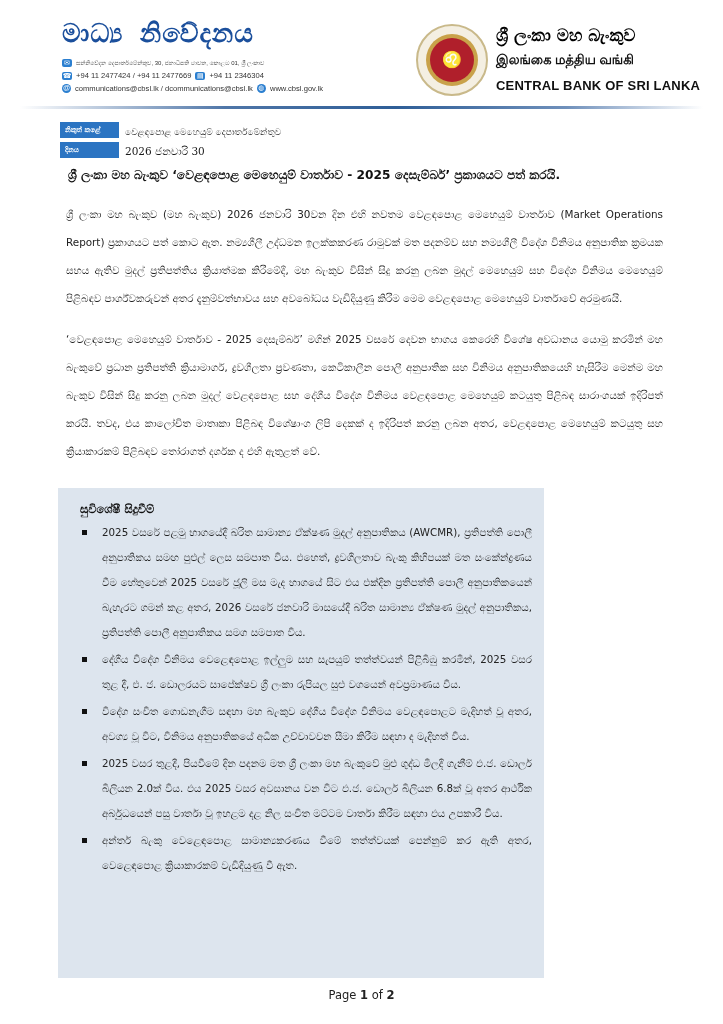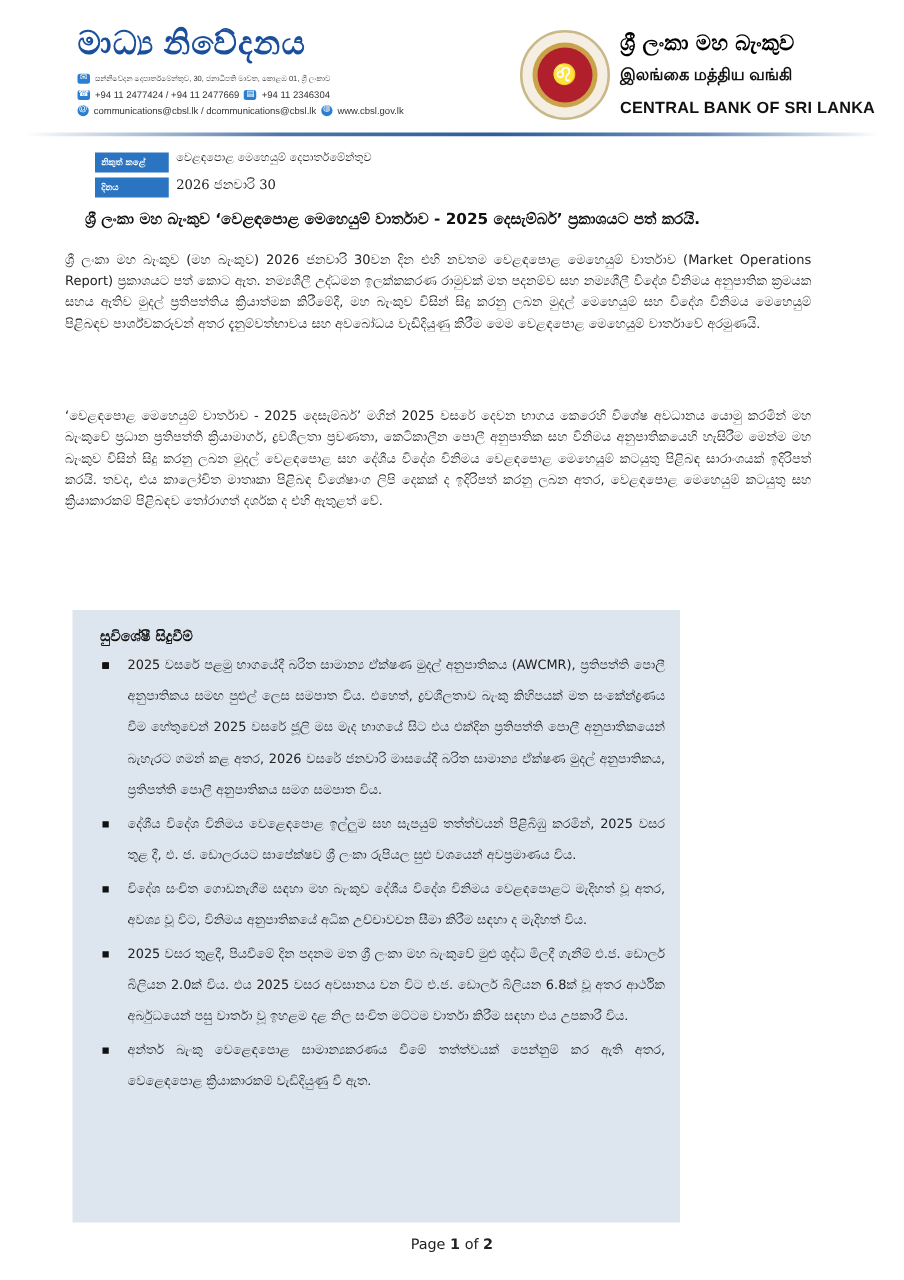--- a/index.html
+++ b/index.html
@@ -2,21 +2,21 @@
 <html><head>
 <meta charset="utf-8">
 <style>
   html, body { margin: 0; padding: 0; }
   body {
     width: 723px; height: 1024px; background: #ffffff; position: relative; overflow: hidden;
     font-family: "DejaVu Serif", "Liberation Serif", serif; color: #1a1a1a;
   }
   .header { position: absolute; left: 0; top: 0; width: 723px; height: 112px; }
   .brand-title {
-    position: absolute; left: 62px; top: 20px; font-family: Liberation Serif, serif;
+    position: absolute; left: 62px; top: 20px; font-family: Liberation Mono, monospace;
     font-size: 26px; font-weight: bold; color: #1b4f9c; letter-spacing: 1px; white-space: nowrap;
   }
   .contact { position: absolute; left: 62px; font-family: "Liberation Sans", sans-serif; font-size: 7.6px; color: #333; white-space: nowrap; display: flex; align-items: center; gap: 4px; }
   .contact.c1 { top: 59px; font-size: 6px; }
   .contact.c2 { top: 71px; }
   .contact.c3 { top: 84px; }
   .ico { display: inline-block; width: 10px; height: 8px; border-radius: 2px; background: #2b7fd0; color: #fff; font-size: 7px; line-height: 8px; text-align: center; }
   .ico.round { border-radius: 50%; width: 9px; height: 9px; }
   .seal {
     position: absolute; left: 416px; top: 24px; width: 72px; height: 72px; border-radius: 50%;
@@ -25,34 +25,34 @@
   .seal .ring { position: absolute; left: 8px; top: 8px; width: 52px; height: 52px; border-radius: 50%; background: #c9a24a; }
   .seal .inner { position: absolute; left: 12px; top: 12px; width: 44px; height: 44px; border-radius: 50%; background: #b01f2b; }
   .seal .lion { position: absolute; left: 24px; top: 26px; font-size: 16px; color: #f2c230; line-height: 16px; }
   .bank-si { position: absolute; left: 496px; top: 25px; font-family: "DejaVu Sans", sans-serif; font-weight: bold; font-size: 17px; color: #000000; white-space: nowrap; }
   .bank-ta { position: absolute; left: 496px; top: 52px; font-family: Liberation Sans, sans-serif; font-weight: bold; font-size: 13px; color: #111; white-space: nowrap; }
   .bank-en { position: absolute; left: 496px; top: 78px; font-family: "Liberation Sans", sans-serif; font-weight: bold; font-size: 13px; color: #111; white-space: nowrap; letter-spacing: 0.2px; }
   .rule {
     position: absolute; left: 20px; top: 106px; width: 683px; height: 3px;
     background: linear-gradient(to right, rgba(120,150,190,0) 0%, #4f76a8 30%, #2e5e97 55%, #6f90bb 80%, rgba(150,170,200,0) 100%);
   }
-  .meta-row { position: absolute; left: 76px; height: 16px; display: flex; align-items: flex-start; }
+  .meta-row { position: absolute; left: 60px; height: 16px; display: flex; align-items: flex-end; }
   .meta-row.r1 { top: 122px; } .meta-row.r2 { top: 142px; }
   .meta-label {
     width: 59px; height: 16px; background: #2b74c2; color: #fff; font-family: "DejaVu Sans", sans-serif;
     font-weight: bold; font-size: 7px; line-height: 16px; padding-left: 5px; box-sizing: border-box; white-space: nowrap; overflow: hidden;
   }
   .meta-value { margin-left: 6px; font-size: 10.5px; white-space: nowrap; }
   .meta-row.r1 .meta-value { font-family: "DejaVu Sans", sans-serif; font-size: 9px; }
   .headline {
     position: absolute; left: 68px; top: 168px; width: 600px; font-family: "DejaVu Sans", sans-serif;
     font-weight: bold; font-size: 12.2px; color: #111; white-space: nowrap;
   }
   .para {
-    position: absolute; left: 52px; width: 597px; font-size: 10.4px; line-height: 17px; text-align: justify;
+    position: absolute; left: 66px; width: 597px; font-size: 10.4px; line-height: 28px; text-align: justify;
     font-family: "DejaVu Sans", sans-serif; color: #222;
   }
   .para.p1 { top: 200px; }
   .para.p2 { top: 325px; }
   .highlights {
     position: absolute; left: 58px; top: 488px; width: 486px; height: 490px; background: #dde5ee; box-sizing: border-box; padding: 14px 12px 0 22px;
   }
   .hl-title { font-family: "DejaVu Sans", sans-serif; font-weight: bold; font-size: 11.5px; color: #111; margin-bottom: 4px; }
   .hl-list { list-style: none; margin: 0; padding: 0; }
   .hl-item { position: relative; padding-left: 22px; font-family: "DejaVu Sans", sans-serif; font-size: 10.3px; line-height: 25px; color: #222; text-align: justify; margin-bottom: 2px; }

